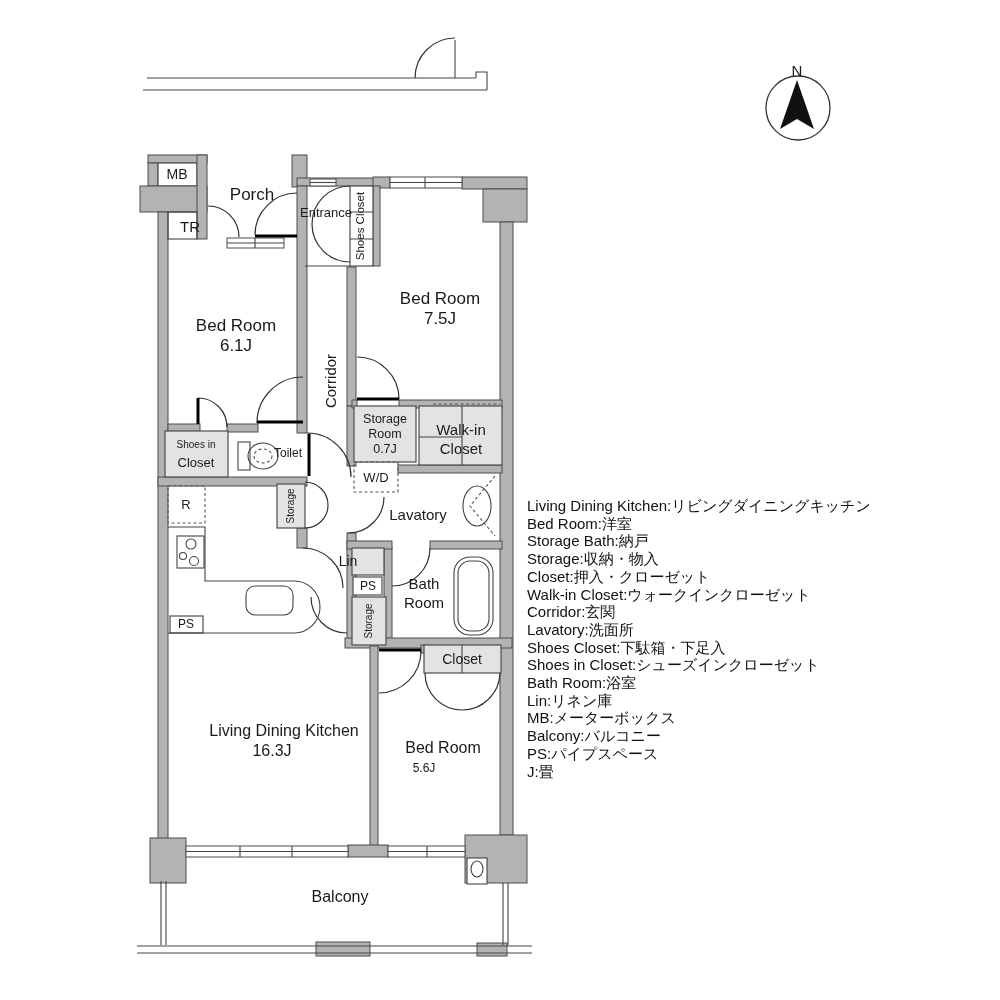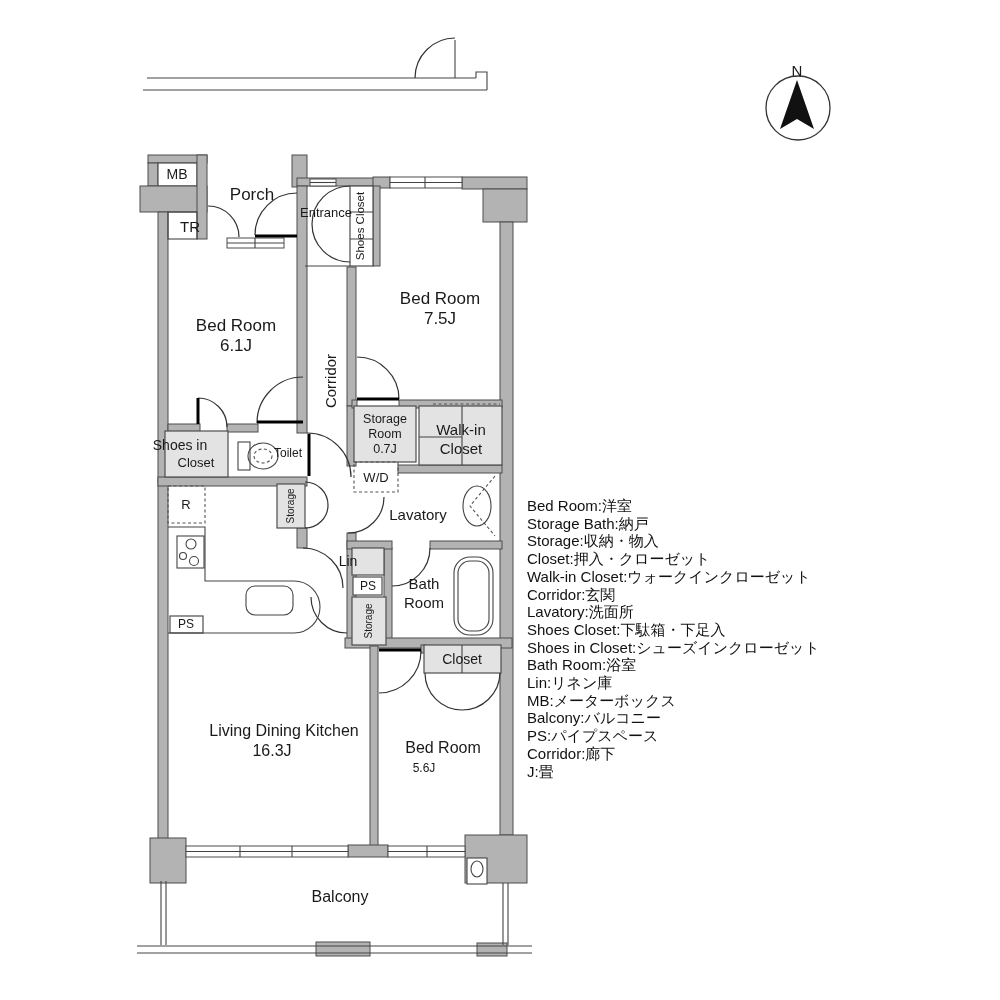--- a/index.html
+++ b/index.html
@@ -175,21 +175,21 @@
 
 <div class="lbl v" style="left:330px;top:381px;font-size:15px">Corridor</div>
 
 <div class="lbl" style="left:385px;top:419px;font-size:12.5px">Storage</div>
 <div class="lbl" style="left:385px;top:434px;font-size:12.5px">Room</div>
 <div class="lbl" style="left:385px;top:449px;font-size:12.5px">0.7J</div>
 
 <div class="lbl" style="left:461px;top:429px;font-size:15px">Walk-in</div>
 <div class="lbl" style="left:461px;top:448px;font-size:15px">Closet</div>
 
-<div class="lbl" style="left:180px;top:445px;font-size:14px">Shoes in</div>
+<div class="lbl" style="left:196px;top:445px;font-size:10px">Shoes in</div>
 <div class="lbl" style="left:196px;top:462px;font-size:13px">Closet</div>
 
 <div class="lbl" style="left:288px;top:453px;font-size:12px">Toilet</div>
 <div class="lbl" style="left:376px;top:477px;font-size:13px">W/D</div>
 <div class="lbl" style="left:418px;top:514px;font-size:15px">Lavatory</div>
 <div class="lbl" style="left:348px;top:561px;font-size:14px">Lin</div>
 <div class="lbl" style="left:368px;top:586px;font-size:12px">PS</div>
 <div class="lbl v" style="left:369px;top:621px;font-size:10px">Storage</div>
 <div class="lbl v" style="left:291px;top:506px;font-size:10px">Storage</div>
 
@@ -201,31 +201,31 @@
 <div class="lbl" style="left:462px;top:659px;font-size:14px">Closet</div>
 
 <div class="lbl" style="left:284px;top:731px;font-size:16px">Living Dining Kitchen</div>
 <div class="lbl" style="left:272px;top:751px;font-size:16px">16.3J</div>
 <div class="lbl" style="left:443px;top:748px;font-size:16px">Bed Room</div>
 <div class="lbl" style="left:424px;top:768px;font-size:12px">5.6J</div>
 
 <div class="lbl" style="left:340px;top:897px;font-size:16px">Balcony</div>
 
 <div class="legend">
+  <div>Living Dining Kitchen:リビングダイニングキッチン</div>
   <div>Bed Room:洋室</div>
   <div>Storage Bath:納戸</div>
   <div>Storage:収納・物入</div>
   <div>Closet:押入・クローゼット</div>
   <div>Walk-in Closet:ウォークインクローゼット</div>
   <div>Corridor:玄関</div>
   <div>Lavatory:洗面所</div>
   <div>Shoes Closet:下駄箱・下足入</div>
   <div>Shoes in Closet:シューズインクローゼット</div>
   <div>Bath Room:浴室</div>
   <div>Lin:リネン庫</div>
   <div>MB:メーターボックス</div>
   <div>Balcony:バルコニー</div>
   <div>PS:パイプスペース</div>
-  <div>Corridor:廊下</div>
   <div>J:畳</div>
 </div>
 
 </div>
 
 </body></html>

